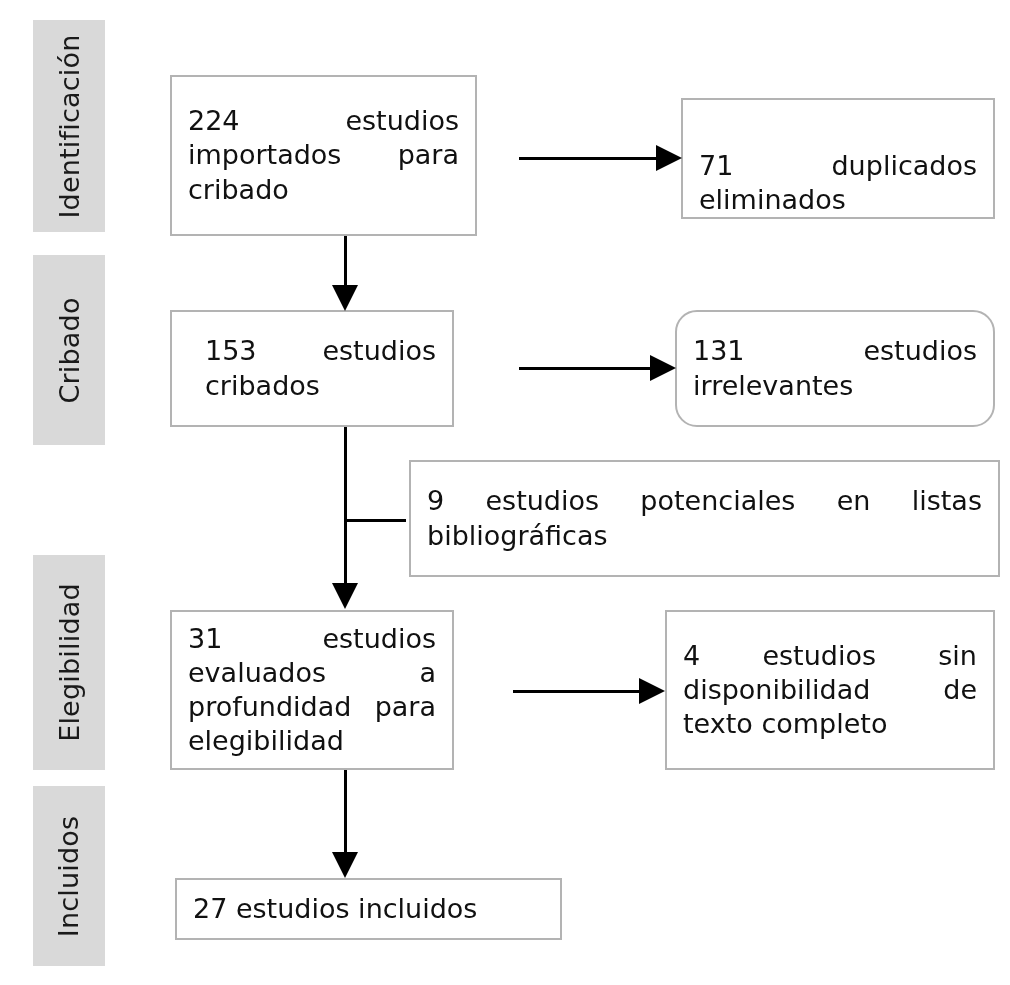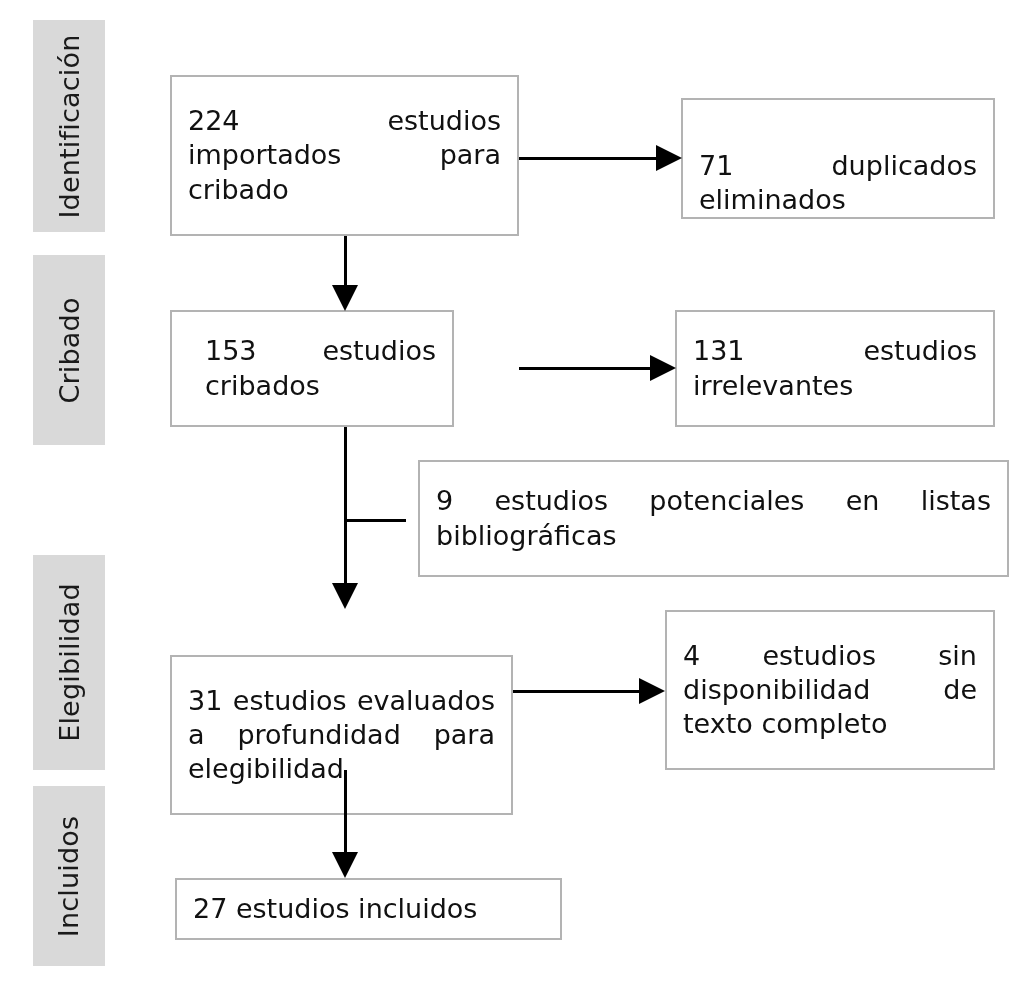--- a/index.html
+++ b/index.html
@@ -100,41 +100,41 @@
   </div>
 
   <div class="stage" style="left:33px; top:555px; width:72px; height:215px;">
     <span class="stage-label">Elegibilidad</span>
   </div>
 
   <div class="stage" style="left:33px; top:786px; width:72px; height:180px;">
     <span class="stage-label">Incluidos</span>
   </div>
 
-  <div class="fbox just" style="left:170px; top:75px; width:349px; height:161px;">
+  <div class="fbox just" style="left:170px; top:75px; width:307px; height:161px;">
     <div class="fbox-text">224 estudios importados para cribado</div>
   </div>
 
   <div class="fbox just" style="left:681px; top:98px; width:314px; height:121px;align-items:flex-end;">
     <div class="fbox-text">71 duplicados eliminados</div>
   </div>
 
   <div class="fbox just" style="left:170px; top:310px; width:284px; height:117px;padding-left:17px;">
     <div class="fbox-text">153 estudios cribados</div>
   </div>
 
-  <div class="fbox just" style="left:675px; top:310px; width:320px; height:117px;">
+  <div class="fbox just" style="left:675px; top:310px; width:320px; height:117px;border-radius:22px;">
     <div class="fbox-text">131 estudios irrelevantes</div>
   </div>
 
-  <div class="fbox just" style="left:418px; top:460px; width:591px; height:117px;">
+  <div class="fbox just" style="left:409px; top:460px; width:591px; height:117px;">
     <div class="fbox-text">9 estudios potenciales en listas bibliográficas</div>
   </div>
 
-  <div class="fbox just" style="left:170px; top:610px; width:343px; height:160px;margin-top:45px;">
+  <div class="fbox just" style="left:170px; top:610px; width:284px; height:160px;">
     <div class="fbox-text">31 estudios evaluados a profundidad para elegibilidad</div>
   </div>
 
   <div class="fbox just" style="left:665px; top:610px; width:330px; height:160px;justify-content:center;">
     <div class="fbox-text">4 estudios sin disponibilidad de texto completo</div>
   </div>
 
   <div class="fbox" style="left:175px; top:878px; width:387px; height:62px;align-items:center;">
     <div class="fbox-text">27 estudios incluidos</div>
   </div>

